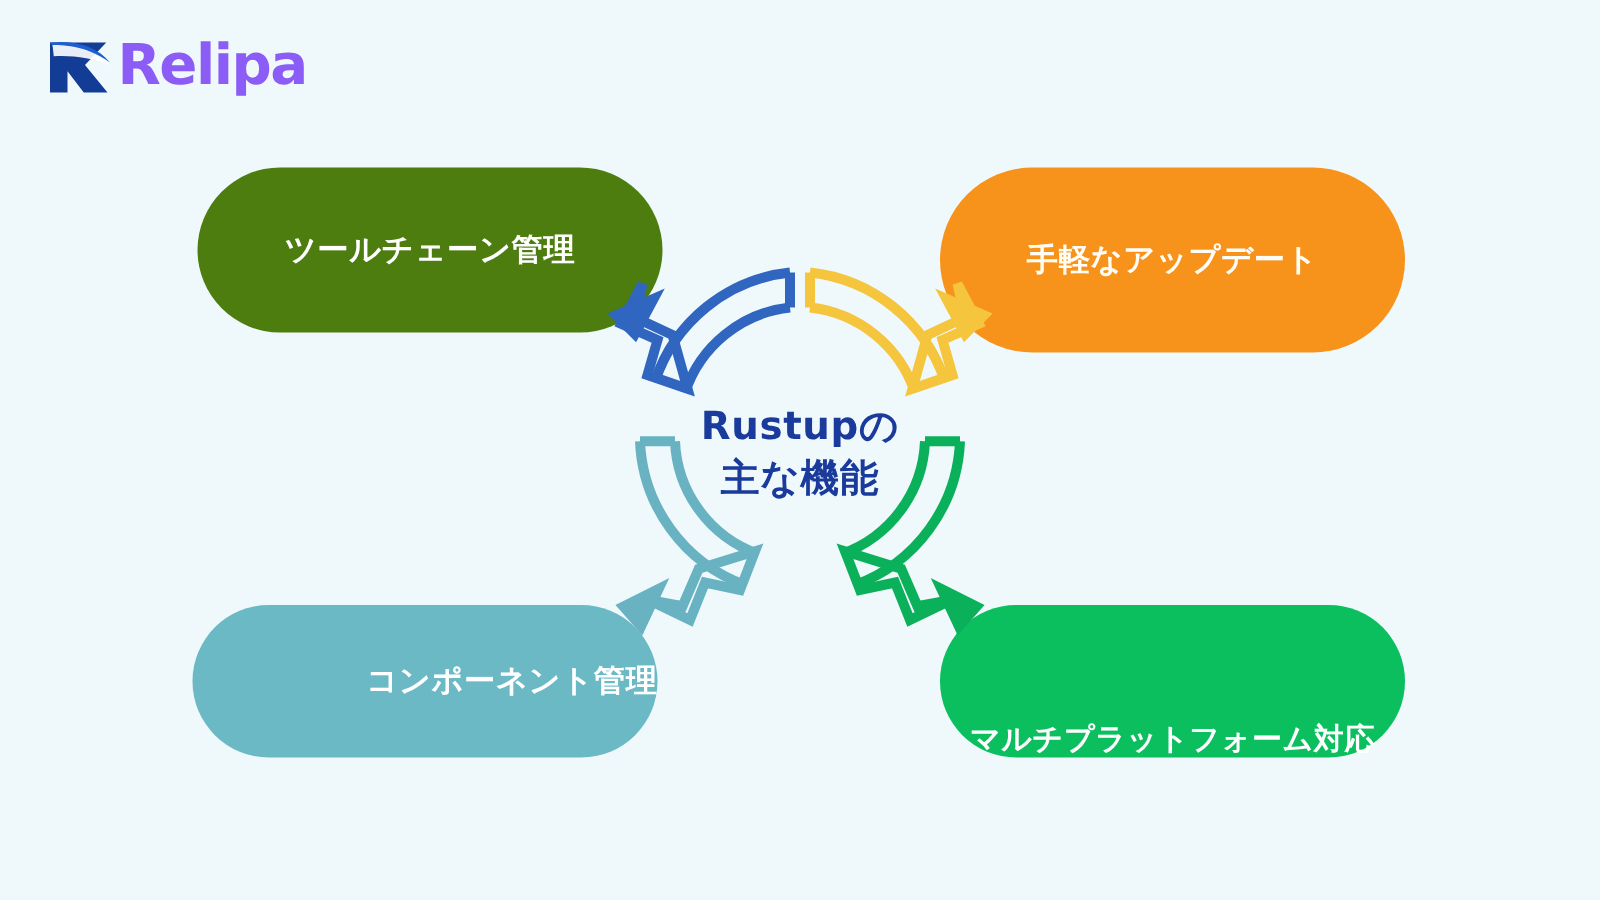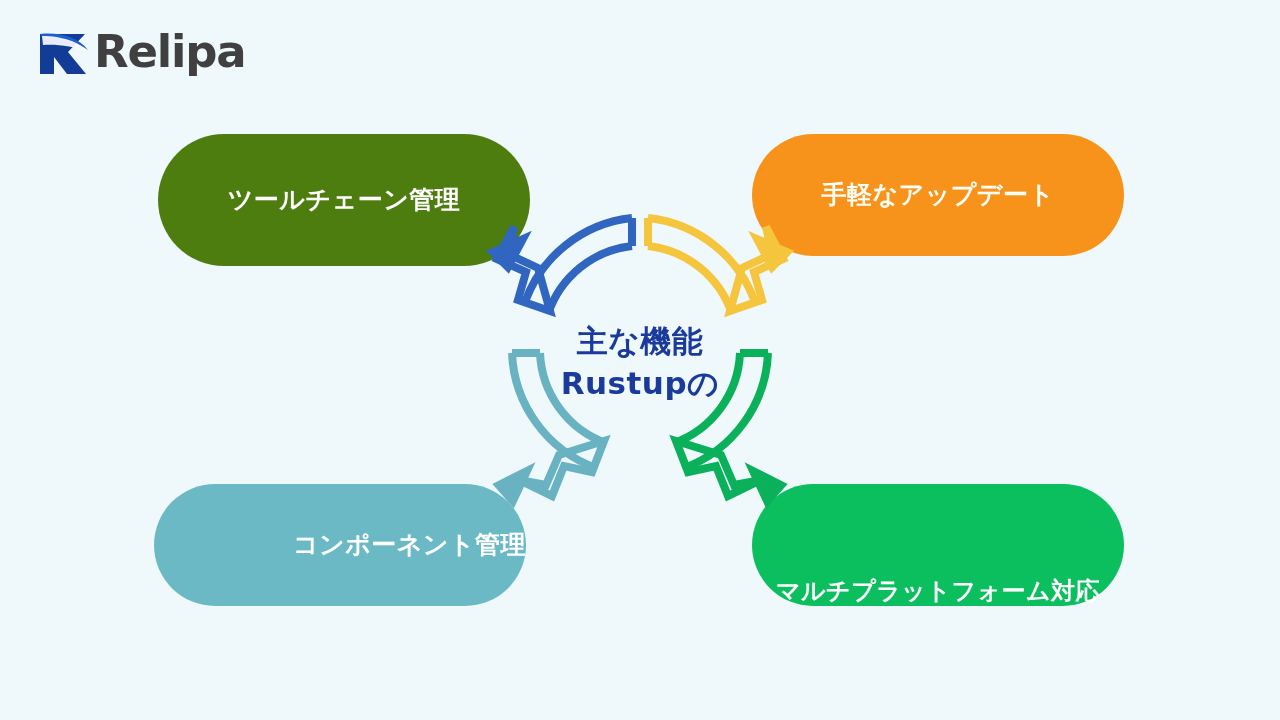--- a/index.html
+++ b/index.html
@@ -29,21 +29,21 @@
     height: 58px;
   }
   #logo svg { display: block; }
   #logo-text {
     position: absolute;
     left: 60px;
     top: 1px;
     font-size: 45px;
     font-weight: bold;
     letter-spacing: -1.2px;
-    color: #404040;
+    color: #8b5cf6;
     font-family: "DejaVu Sans", "Liberation Sans", sans-serif;
   }
 
   
   .pill {
     position: absolute;
     display: flex;
     align-items: center;
     justify-content: center;
     border-radius: 999px;
@@ -54,21 +54,21 @@
     letter-spacing: 0.5px;
     text-align: center;
     line-height: 1.2;
     font-family: "DejaVu Sans", "Liberation Sans", sans-serif;
   }
   #pill-toolchain {
     left: 158px;  top: 134px;  width: 372px; height: 132px;
     background: #4d7c0f;
   }
   #pill-update {
-    left: 752px;  top: 134px;  width: 372px; height: 122px;
+    left: 752px;  top: 134px;  width: 372px; height: 148px;
     background: #f7931a;
     color: #fffdf6;
   }
   #pill-component {
     left: 154px;  top: 484px;  width: 372px; height: 122px;
     background: #6cb9c6;
     justify-content: flex-end;
   }
   #pill-platform {
     left: 752px;  top: 484px;  width: 372px; height: 122px;
@@ -168,17 +168,17 @@
         <path d="M 50 173 A 128 128 0 0 0 134 288" fill="none" stroke="#68b2c2" stroke-width="8" stroke-linecap="butt"></path>
         <path d="M 78 173 A 100 100 0 0 0 144 263" fill="none" stroke="#68b2c2" stroke-width="8" stroke-linecap="butt"></path>
         <path d="M 50 173 L 78 173" fill="none" stroke="#68b2c2" stroke-width="8" stroke-linecap="butt"></path>
         <path d="M 142 261 L 130 292 L 102 286 L 90 316 L 57 300 L 84 305 L 97 275 Z" fill="none" stroke="#68b2c2" stroke-width="8" stroke-linejoin="miter"></path>
         <path d="M 51 322 L 66 290 L 36 305 Z" fill="#68b2c2" stroke="#68b2c2" stroke-width="7" stroke-linejoin="miter"></path>
       </g>
     </svg>
   </div>
 
   <div id="center-label">
+    <div>Rustupの</div>
     <div>主な機能</div>
-    <div>Rustupの</div>
   </div>
 
 </div>
 
 </body></html>

